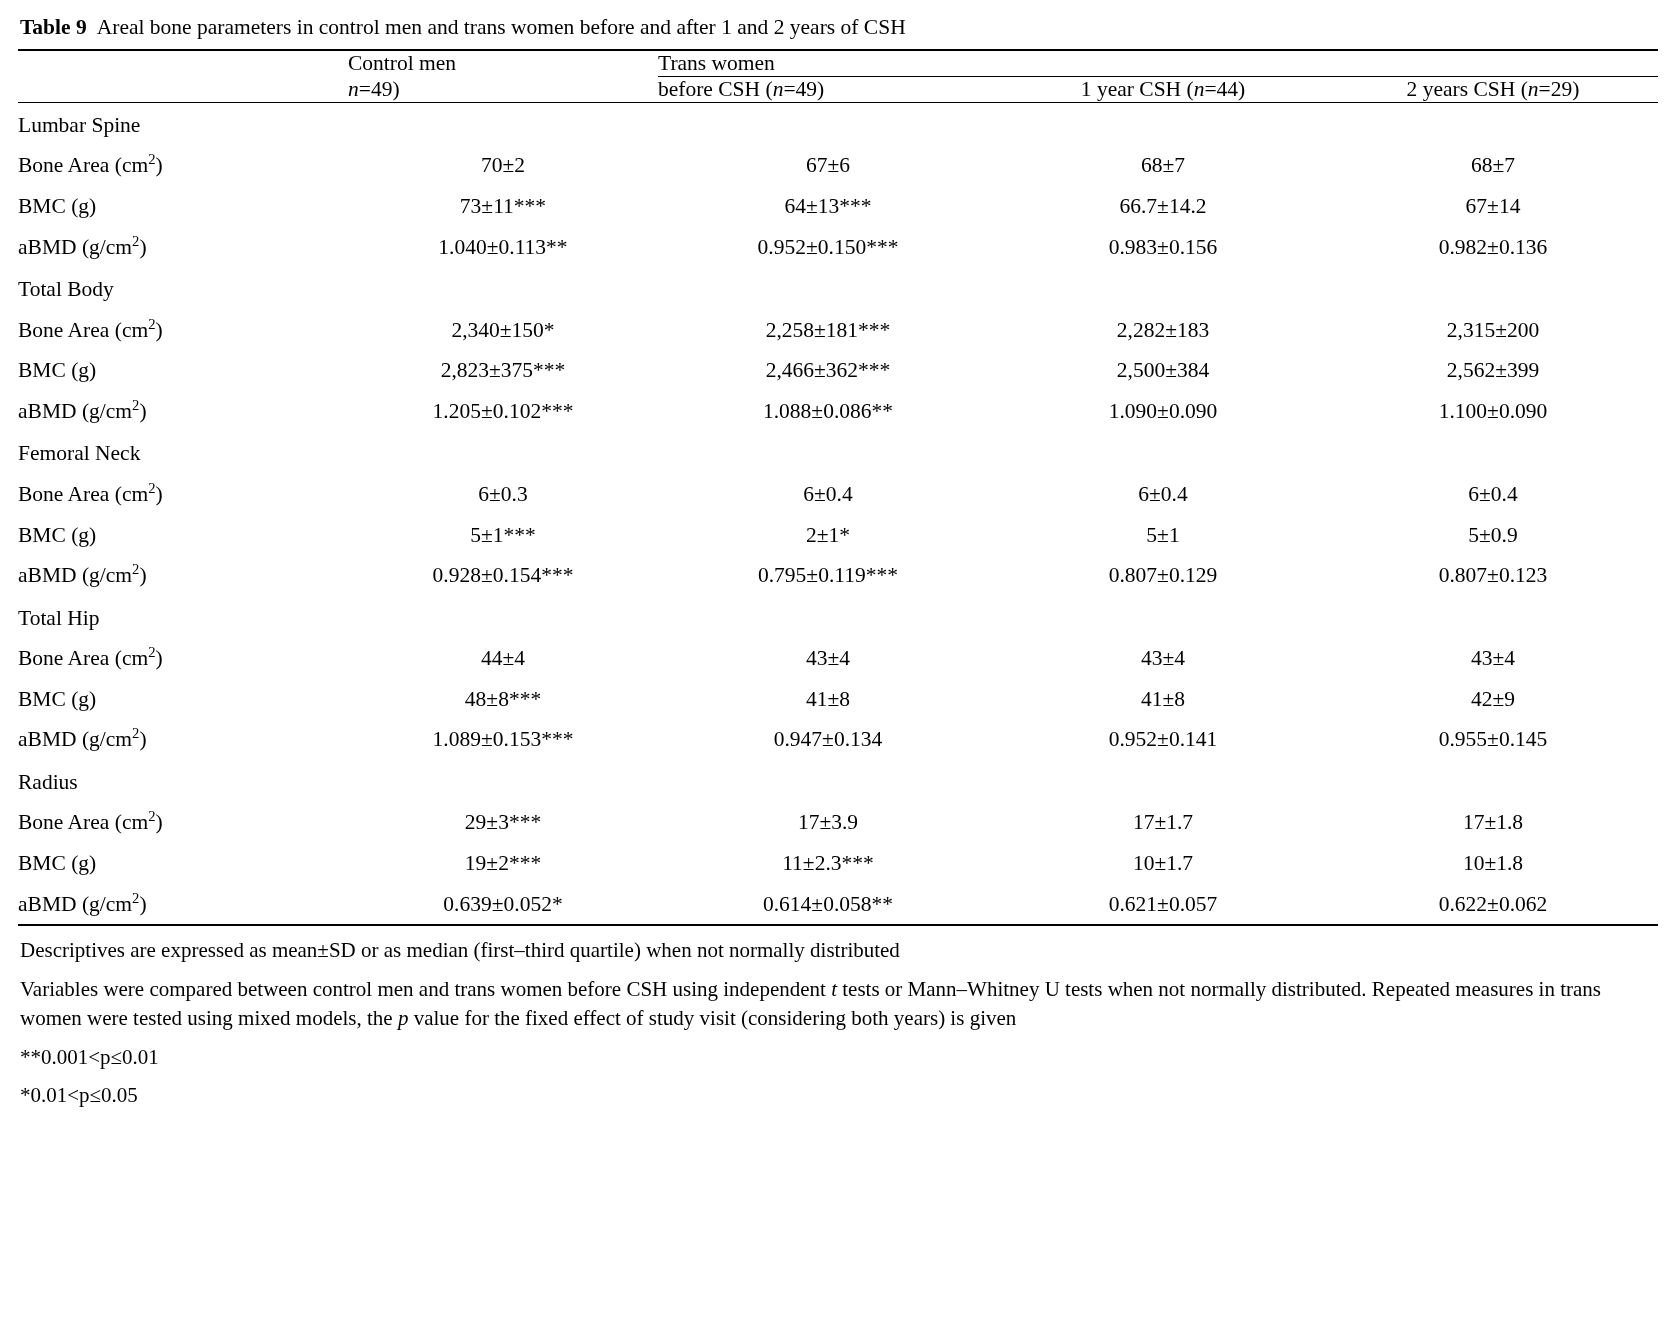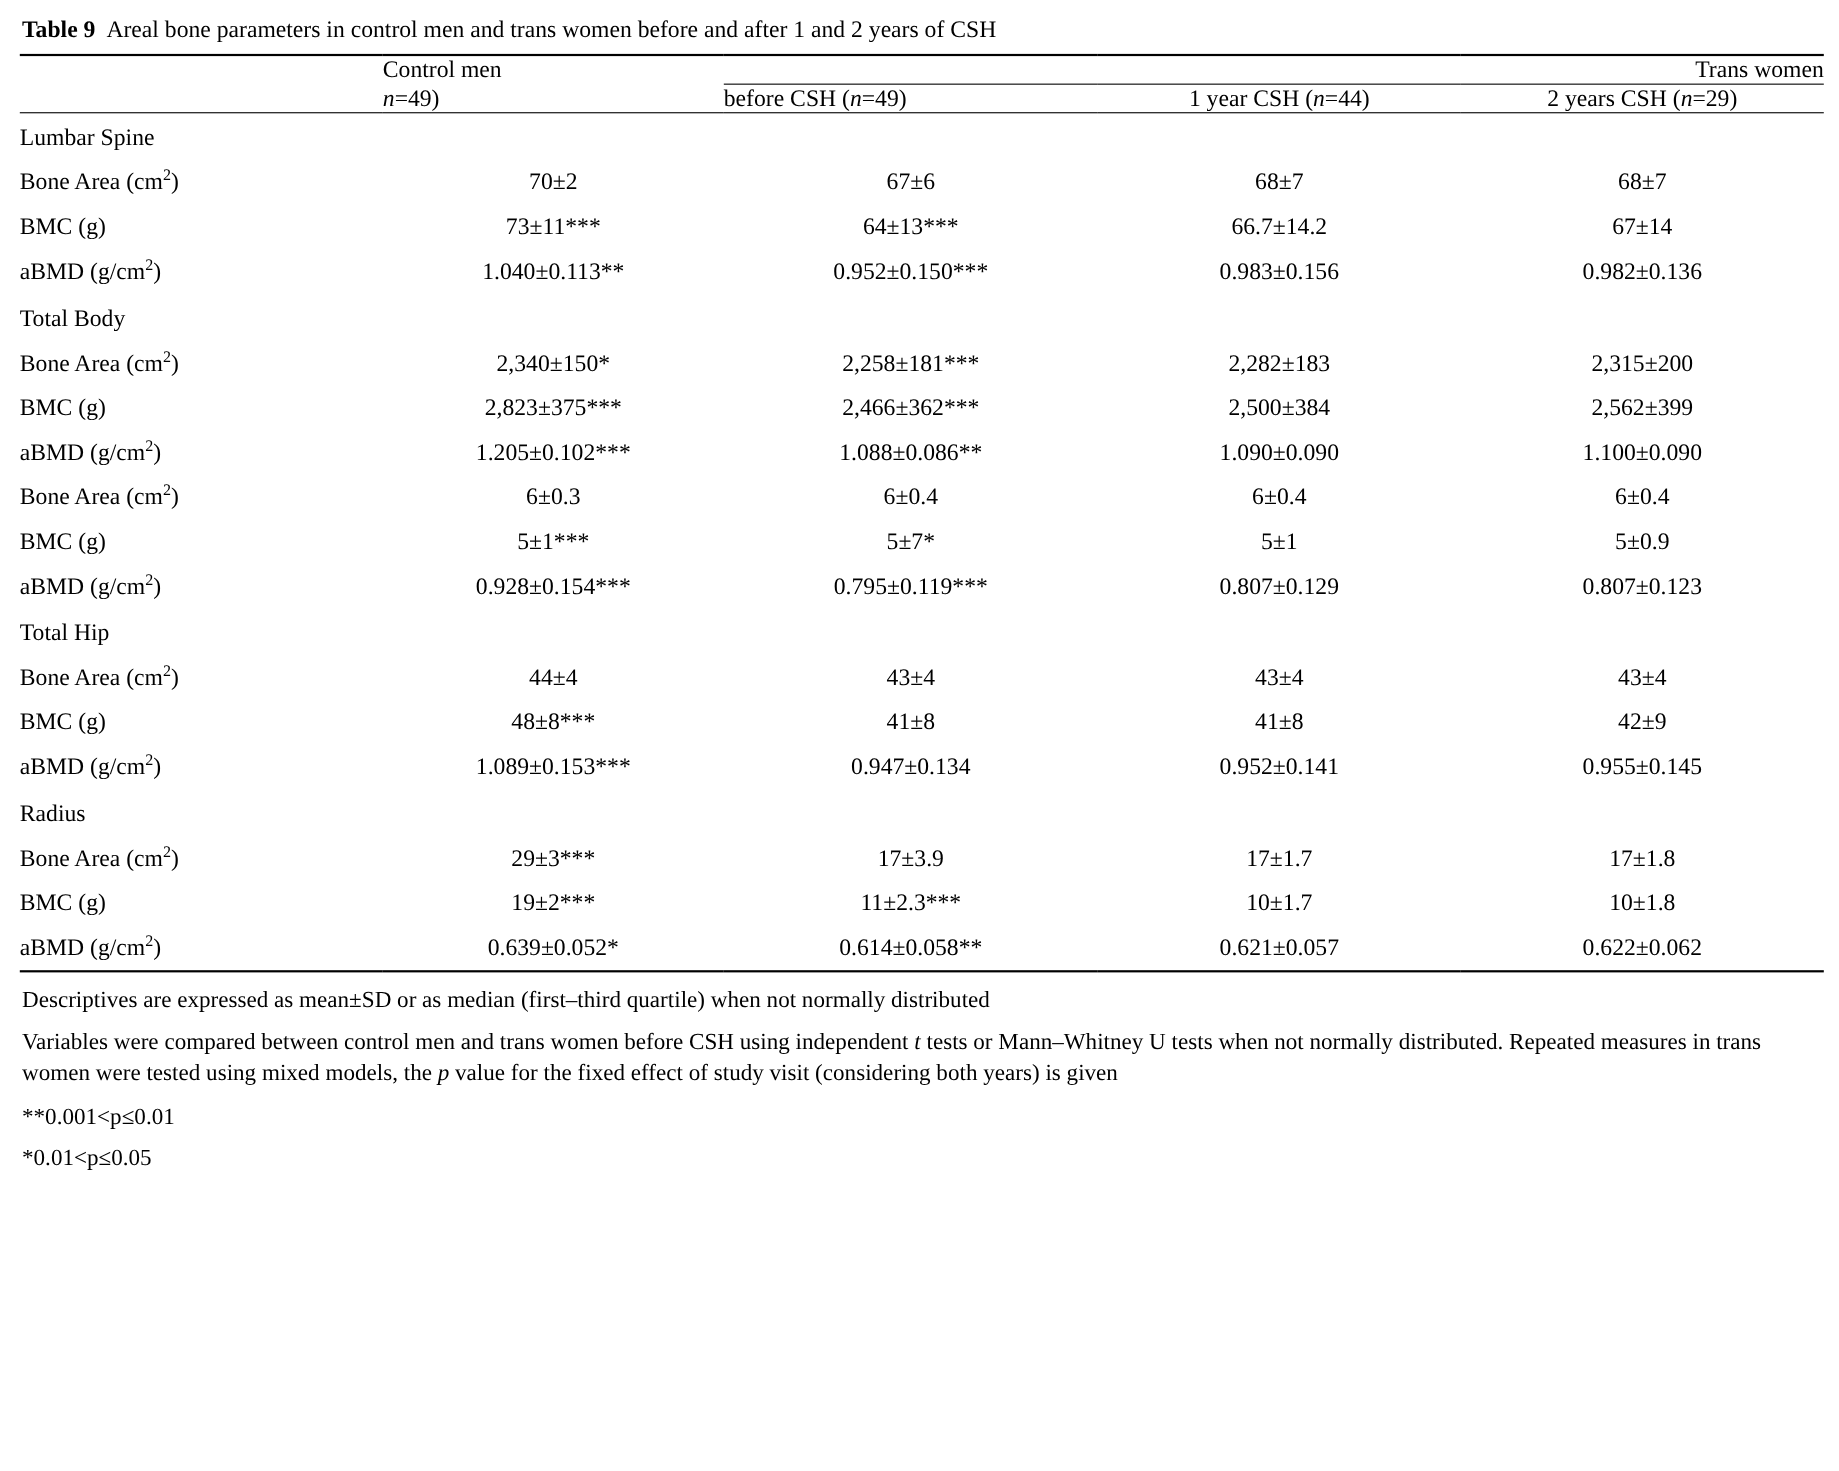--- a/index.html
+++ b/index.html
@@ -61,21 +61,20 @@
   }
   .hdr-row2 td {
     padding-top: 14px;
     padding-bottom: 11px;
   }
   .grouphdr {
     text-align: left;
   }
   .grouphdr.trans {
     border-bottom: 1.2px solid #000;
-    text-align: right;
   }
   .sub {
     text-align: left;
   }
   .numcell {
     text-align: center;
   }
   .rowlabel {
     text-align: left;
     white-space: nowrap;
@@ -192,31 +191,38 @@
         <td class="numcell">2,562±399</td>
       </tr>
       <tr>
         <td class="rowlabel"><span>aBMD (g/cm</span><sup>2</sup><span>)</span></td>
         <td class="numcell">1.205±0.102***</td>
         <td class="numcell">1.088±0.086**</td>
         <td class="numcell">1.090±0.090</td>
         <td class="numcell">1.100±0.090</td>
       </tr>
 
+      <tr class="section-row">
+        <td class="rowlabel">Femoral Neck</td>
+        <td></td>
+          <td></td>
+          <td></td>
+          <td></td>
+      </tr>
       <tr>
         <td class="rowlabel"><span>Bone Area (cm</span><sup>2</sup><span>)</span></td>
         <td class="numcell">6±0.3</td>
         <td class="numcell">6±0.4</td>
         <td class="numcell">6±0.4</td>
         <td class="numcell">6±0.4</td>
       </tr>
       <tr>
         <td class="rowlabel">BMC (g)</td>
         <td class="numcell">5±1***</td>
-        <td class="numcell">5±7*</td>
+        <td class="numcell">2±1*</td>
         <td class="numcell">5±1</td>
         <td class="numcell">5±0.9</td>
       </tr>
       <tr>
         <td class="rowlabel"><span>aBMD (g/cm</span><sup>2</sup><span>)</span></td>
         <td class="numcell">0.928±0.154***</td>
         <td class="numcell">0.795±0.119***</td>
         <td class="numcell">0.807±0.129</td>
         <td class="numcell">0.807±0.123</td>
       </tr>

